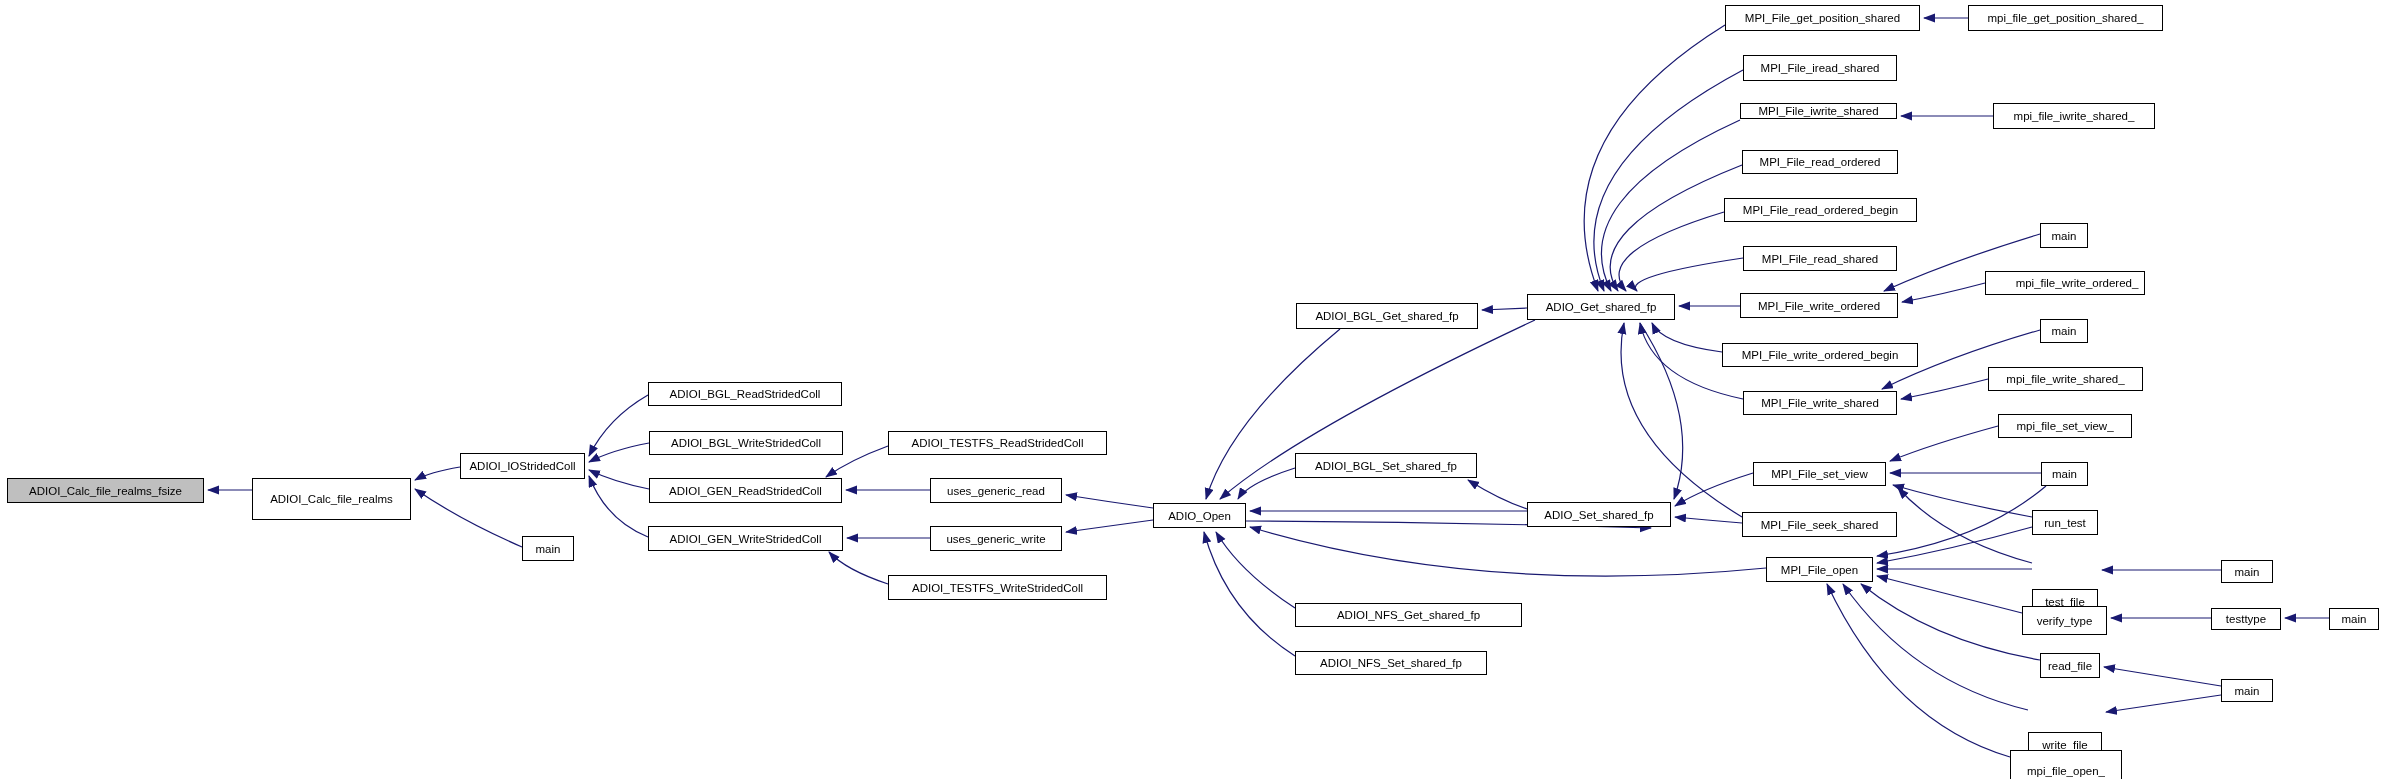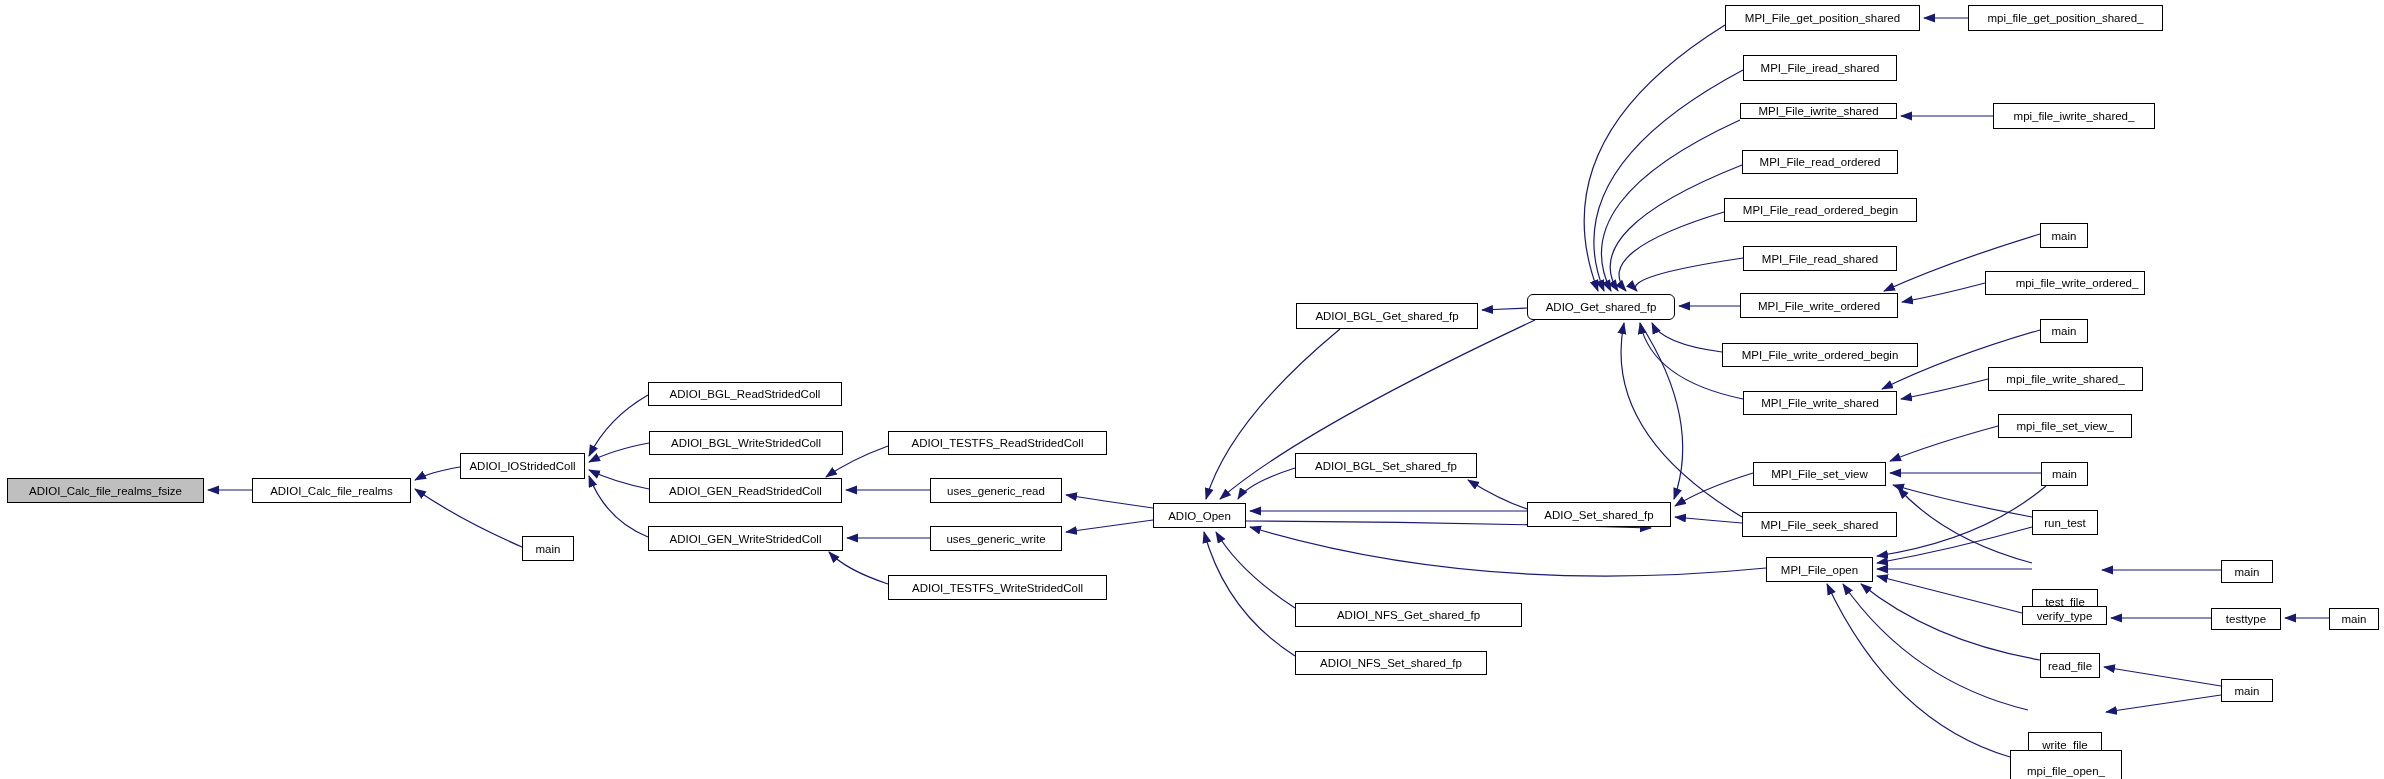--- a/index.html
+++ b/index.html
@@ -75,37 +75,37 @@
       <path d="M2028,710 Q1912,682 1843,584" fill="none" stroke="#191970" stroke-width="1.2" marker-end="url(#arrowhead)"></path>
       <path d="M2010,757 Q1892,722 1827,584" fill="none" stroke="#191970" stroke-width="1.2" marker-end="url(#arrowhead)"></path>
       <path d="M2221,570 L2102,570" fill="none" stroke="#191970" stroke-width="1.2" marker-end="url(#arrowhead)"></path>
       <path d="M2211,618 L2111,618" fill="none" stroke="#191970" stroke-width="1.2" marker-end="url(#arrowhead)"></path>
       <path d="M2329,618 L2285,618" fill="none" stroke="#191970" stroke-width="1.2" marker-end="url(#arrowhead)"></path>
       <path d="M2221,686 Q2160,676 2104,667" fill="none" stroke="#191970" stroke-width="1.2" marker-end="url(#arrowhead)"></path>
       <path d="M2221,695 Q2160,704 2106,712" fill="none" stroke="#191970" stroke-width="1.2" marker-end="url(#arrowhead)"></path>
     </svg>
   <div id="nodes">
       <div class="node hl" style="left: 7px; top: 478px; width: 197px; height: 25px; border-color: rgb(0, 0, 0); background: rgb(191, 191, 191);">ADIOI_Calc_file_realms_fsize</div>
-      <div class="node" style="left: 252px; top: 478px; width: 159px; height: 25px; border-color: rgb(0, 0, 0); background: rgb(255, 255, 255); text-align: center;">ADIOI_Calc_file_realms</div>
+      <div class="node" style="left: 252px; top: 478px; width: 159px; height: 42px; border-color: rgb(0, 0, 0); background: rgb(255, 255, 255); text-align: center;">ADIOI_Calc_file_realms</div>
       <div class="node" style="left: 460px; top: 453px; width: 125px; height: 26px; border-color: rgb(0, 0, 0); background: rgb(255, 255, 255);">ADIOI_IOStridedColl</div>
       <div class="node" style="left: 522px; top: 536px; width: 52px; height: 25px; border-color: rgb(0, 0, 0); background: rgb(255, 255, 255);">main</div>
       <div class="node" style="left: 648px; top: 382px; width: 194px; height: 24px; border-color: rgb(0, 0, 0); background: rgb(255, 255, 255);">ADIOI_BGL_ReadStridedColl</div>
       <div class="node" style="left: 649px; top: 431px; width: 194px; height: 24px; border-color: rgb(0, 0, 0); background: rgb(255, 255, 255);">ADIOI_BGL_WriteStridedColl</div>
       <div class="node" style="left: 649px; top: 478px; width: 193px; height: 25px; border-color: rgb(0, 0, 0); background: rgb(255, 255, 255);">ADIOI_GEN_ReadStridedColl</div>
       <div class="node" style="left: 648px; top: 526px; width: 195px; height: 25px; border-color: rgb(0, 0, 0); background: rgb(255, 255, 255);">ADIOI_GEN_WriteStridedColl</div>
       <div class="node" style="left: 888px; top: 431px; width: 219px; height: 24px; border-color: rgb(0, 0, 0); background: rgb(255, 255, 255);">ADIOI_TESTFS_ReadStridedColl</div>
       <div class="node" style="left: 930px; top: 478px; width: 132px; height: 25px; border-color: rgb(0, 0, 0); background: rgb(255, 255, 255);">uses_generic_read</div>
       <div class="node" style="left: 930px; top: 526px; width: 132px; height: 25px; border-color: rgb(0, 0, 0); background: rgb(255, 255, 255);">uses_generic_write</div>
       <div class="node" style="left: 888px; top: 575px; width: 219px; height: 25px; border-color: rgb(0, 0, 0); background: rgb(255, 255, 255);">ADIOI_TESTFS_WriteStridedColl</div>
       <div class="node" style="left: 1153px; top: 503px; width: 93px; height: 25px; border-color: rgb(0, 0, 0); background: rgb(255, 255, 255);">ADIO_Open</div>
       <div class="node" style="left: 1296px; top: 303px; width: 182px; height: 26px; border-color: rgb(0, 0, 0); background: rgb(255, 255, 255);">ADIOI_BGL_Get_shared_fp</div>
       <div class="node" style="left: 1295px; top: 453px; width: 182px; height: 25px; border-color: rgb(0, 0, 0); background: rgb(255, 255, 255);">ADIOI_BGL_Set_shared_fp</div>
       <div class="node" style="left: 1295px; top: 603px; width: 227px; height: 24px; border-color: rgb(0, 0, 0); background: rgb(255, 255, 255);">ADIOI_NFS_Get_shared_fp</div>
       <div class="node" style="left: 1295px; top: 651px; width: 192px; height: 24px; border-color: rgb(0, 0, 0); background: rgb(255, 255, 255);">ADIOI_NFS_Set_shared_fp</div>
-      <div class="node" style="left: 1527px; top: 294px; width: 148px; height: 26px; border-color: rgb(0, 0, 0); background: rgb(255, 255, 255); border-radius: 6px;">ADIO_Get_shared_fp</div>
+      <div class="node" style="left: 1527px; top: 294px; width: 148px; height: 26px; border-color: rgb(0, 0, 0); background: rgb(255, 255, 255);">ADIO_Get_shared_fp</div>
       <div class="node" style="left: 1527px; top: 502px; width: 144px; height: 25px; border-color: rgb(0, 0, 0); background: rgb(255, 255, 255);">ADIO_Set_shared_fp</div>
       <div class="node" style="left: 1725px; top: 5px; width: 195px; height: 26px; border-color: rgb(0, 0, 0); background: rgb(255, 255, 255);">MPI_File_get_position_shared</div>
       <div class="node" style="left: 1743px; top: 55px; width: 154px; height: 26px; border-color: rgb(0, 0, 0); background: rgb(255, 255, 255);">MPI_File_iread_shared</div>
       <div class="node" style="left: 1740px; top: 103px; width: 157px; height: 16px; border-color: rgb(0, 0, 0); background: rgb(255, 255, 255);">MPI_File_iwrite_shared</div>
       <div class="node" style="left: 1742px; top: 150px; width: 156px; height: 24px; border-color: rgb(0, 0, 0); background: rgb(255, 255, 255);">MPI_File_read_ordered</div>
       <div class="node" style="left: 1724px; top: 198px; width: 193px; height: 24px; border-color: rgb(0, 0, 0); background: rgb(255, 255, 255);">MPI_File_read_ordered_begin</div>
       <div class="node" style="left: 1743px; top: 246px; width: 154px; height: 25px; border-color: rgb(0, 0, 0); background: rgb(255, 255, 255);">MPI_File_read_shared</div>
       <div class="node" style="left: 1740px; top: 293px; width: 158px; height: 25px; border-color: rgb(0, 0, 0); background: rgb(255, 255, 255);">MPI_File_write_ordered</div>
       <div class="node" style="left: 1722px; top: 343px; width: 196px; height: 24px; border-color: rgb(0, 0, 0); background: rgb(255, 255, 255);">MPI_File_write_ordered_begin</div>
       <div class="node" style="left: 1743px; top: 391px; width: 154px; height: 24px; border-color: rgb(0, 0, 0); background: rgb(255, 255, 255);">MPI_File_write_shared</div>
@@ -115,21 +115,21 @@
       <div class="node" style="left: 1968px; top: 5px; width: 195px; height: 26px; border-color: rgb(0, 0, 0); background: rgb(255, 255, 255);">mpi_file_get_position_shared_</div>
       <div class="node" style="left: 1993px; top: 103px; width: 162px; height: 26px; border-color: rgb(0, 0, 0); background: rgb(255, 255, 255);">mpi_file_iwrite_shared_</div>
       <div class="node" style="left: 2040px; top: 223px; width: 48px; height: 25px; border-color: rgb(0, 0, 0); background: rgb(255, 255, 255);">main</div>
       <div class="node" style="left: 1985px; top: 271px; width: 160px; height: 24px; border-color: rgb(0, 0, 0); background: rgb(255, 255, 255); padding-left: 24px;">mpi_file_write_ordered_</div>
       <div class="node" style="left: 2040px; top: 319px; width: 48px; height: 24px; border-color: rgb(0, 0, 0); background: rgb(255, 255, 255);">main</div>
       <div class="node" style="left: 1988px; top: 367px; width: 155px; height: 24px; border-color: rgb(0, 0, 0); background: rgb(255, 255, 255);">mpi_file_write_shared_</div>
       <div class="node" style="left: 1998px; top: 414px; width: 134px; height: 24px; border-color: rgb(0, 0, 0); background: rgb(255, 255, 255);">mpi_file_set_view_</div>
       <div class="node" style="left: 2041px; top: 462px; width: 47px; height: 24px; border-color: rgb(0, 0, 0); background: rgb(255, 255, 255);">main</div>
       <div class="node" style="left: 2032px; top: 510px; width: 66px; height: 25px; border-color: rgb(0, 0, 0); background: rgb(255, 255, 255);">run_test</div>
       <div class="node" style="left: 2032px; top: 557px; width: 66px; height: 25px; border-color: rgb(0, 0, 0); background: rgb(255, 255, 255); margin-top: 32px;">test_file</div>
-      <div class="node" style="left: 2022px; top: 606px; width: 85px; height: 19px; border-color: rgb(0, 0, 0); background: rgb(255, 255, 255);">verify_type</div>
+      <div class="node" style="left: 2022px; top: 606px; width: 85px; height: 29px; border-color: rgb(0, 0, 0); background: rgb(255, 255, 255);">verify_type</div>
       <div class="node" style="left: 2040px; top: 653px; width: 60px; height: 25px; border-color: rgb(0, 0, 0); background: rgb(255, 255, 255);">read_file</div>
       <div class="node" style="left: 2028px; top: 732px; width: 74px; height: 26px; border-color: rgb(0, 0, 0); background: rgb(255, 255, 255);">write_file</div>
       <div class="node" style="left: 2010px; top: 750px; width: 112px; height: 41px; border-color: rgb(0, 0, 0); background: rgb(255, 255, 255);">mpi_file_open_</div>
       <div class="node" style="left: 2221px; top: 560px; width: 52px; height: 23px; border-color: rgb(0, 0, 0); background: rgb(255, 255, 255);">main</div>
       <div class="node" style="left: 2211px; top: 608px; width: 70px; height: 22px; border-color: rgb(0, 0, 0); background: rgb(255, 255, 255);">testtype</div>
       <div class="node" style="left: 2329px; top: 608px; width: 50px; height: 22px; border-color: rgb(0, 0, 0); background: rgb(255, 255, 255);">main</div>
       <div class="node" style="left: 2221px; top: 679px; width: 52px; height: 23px; border-color: rgb(0, 0, 0); background: rgb(255, 255, 255);">main</div>
     </div>
 </div>
 

